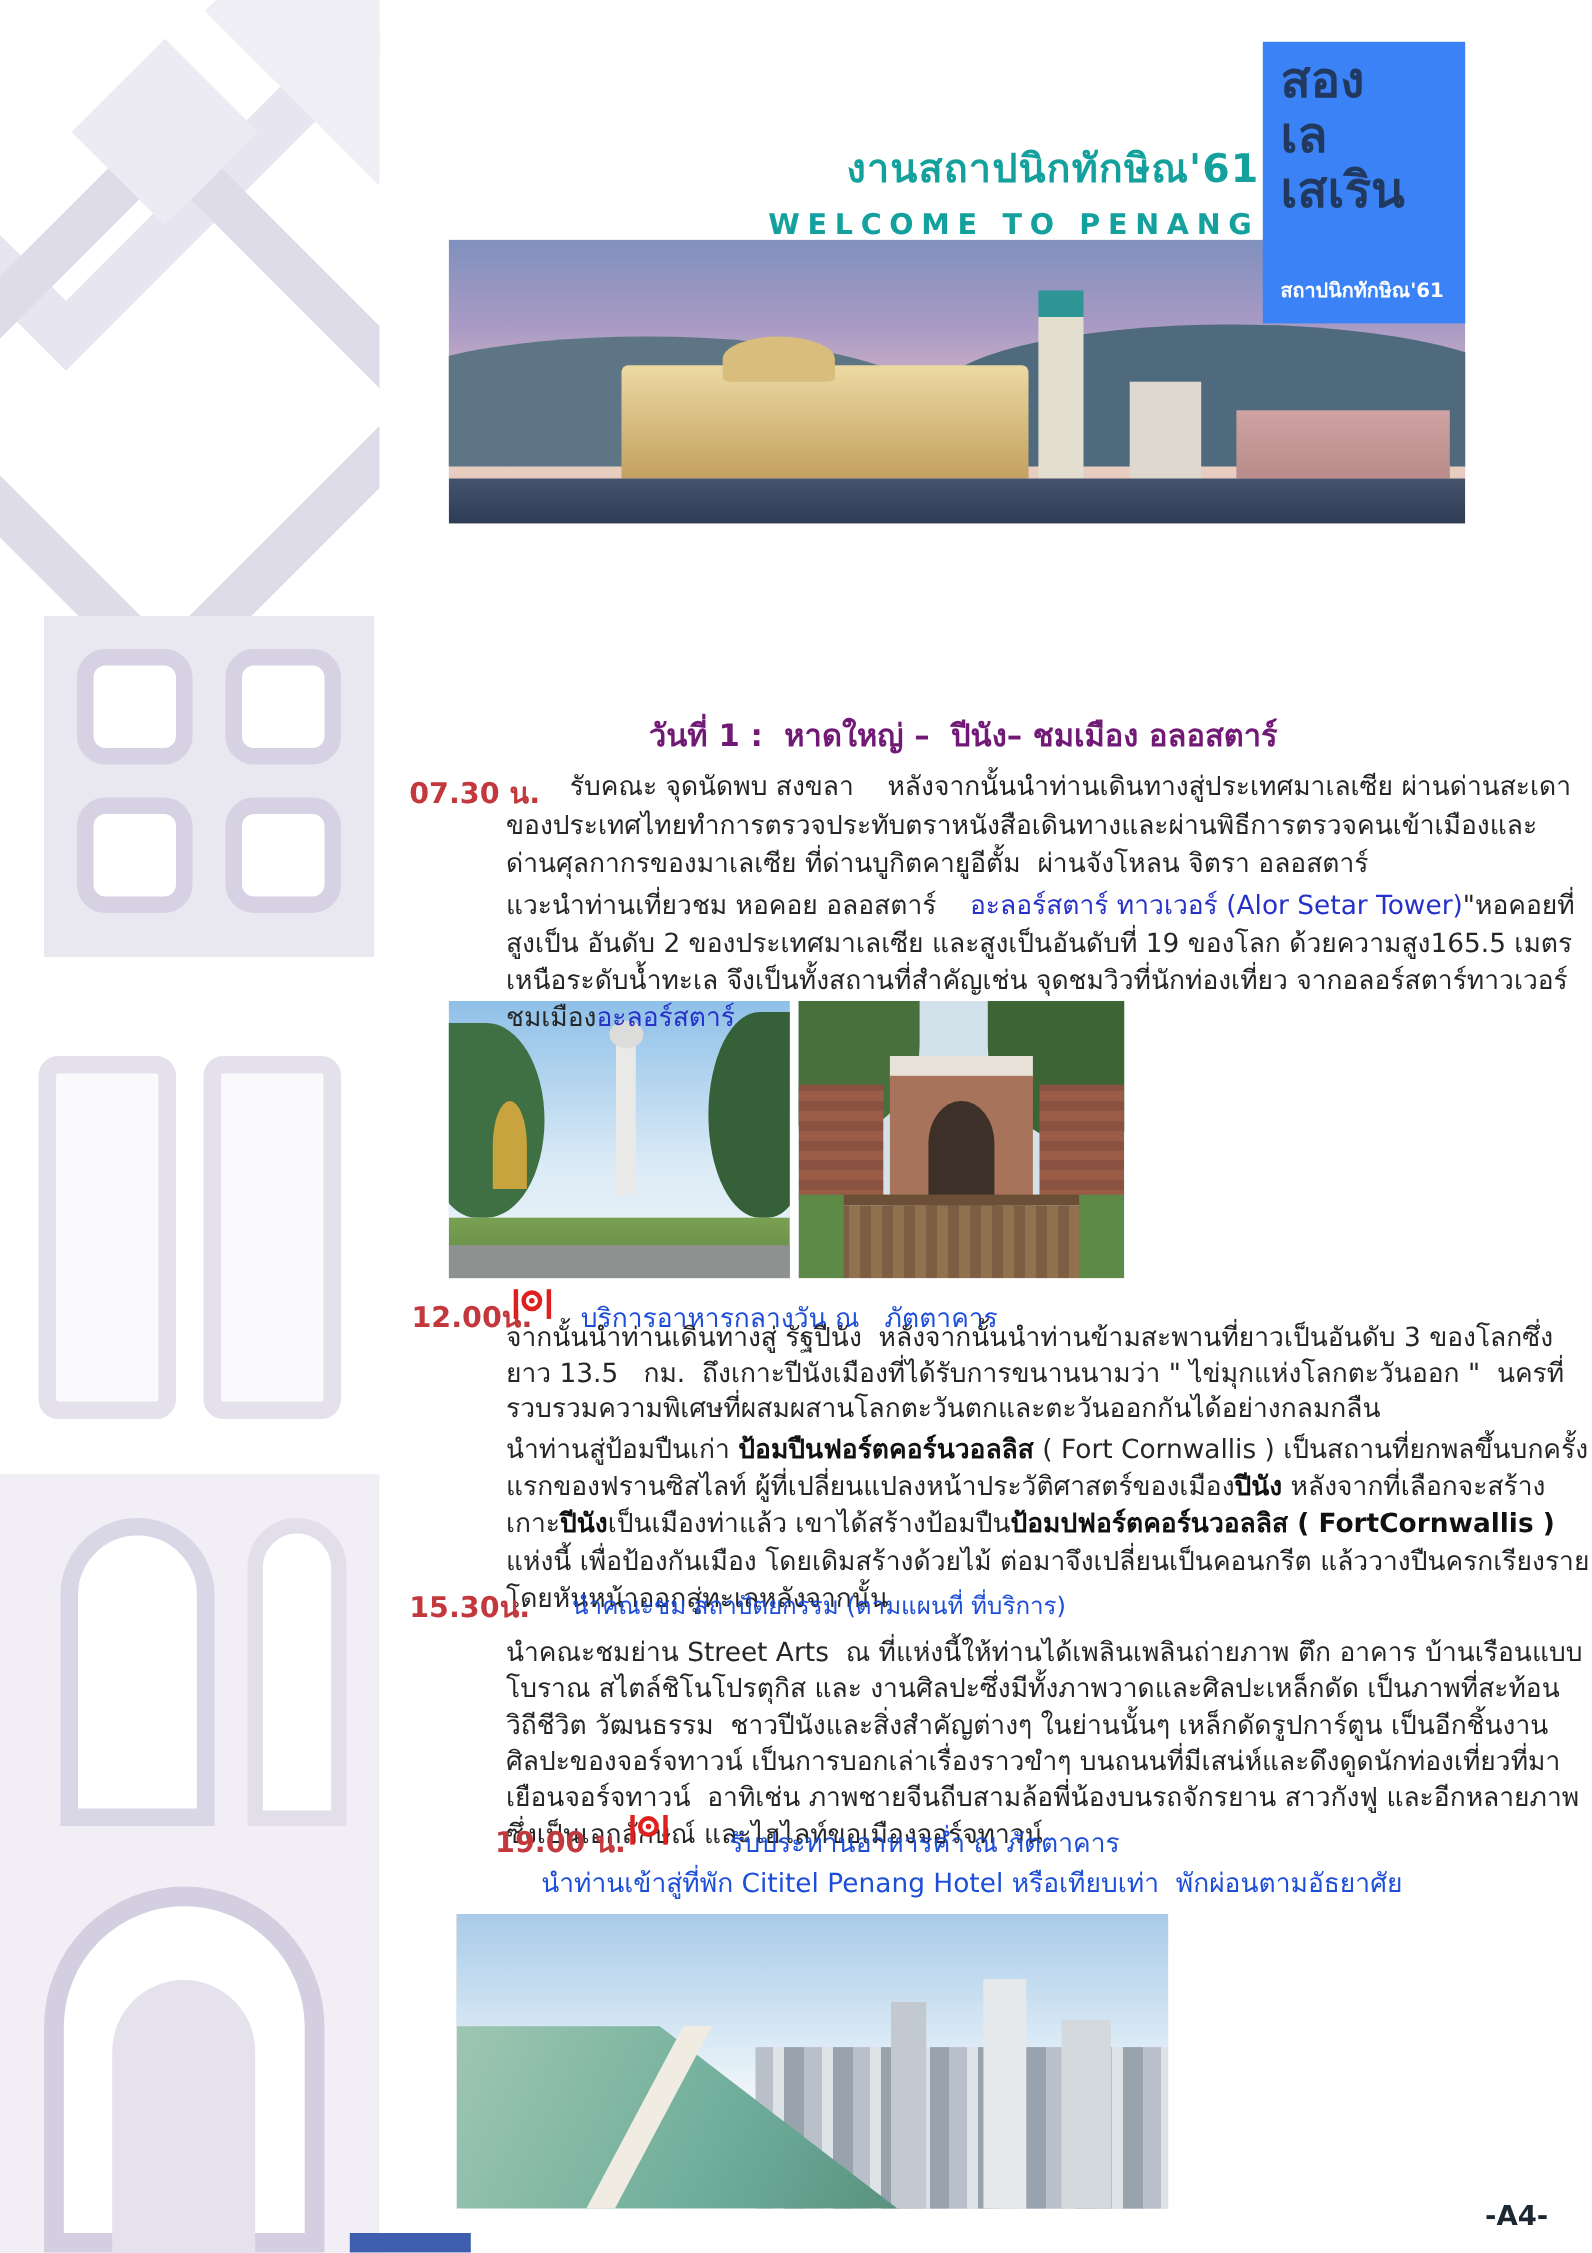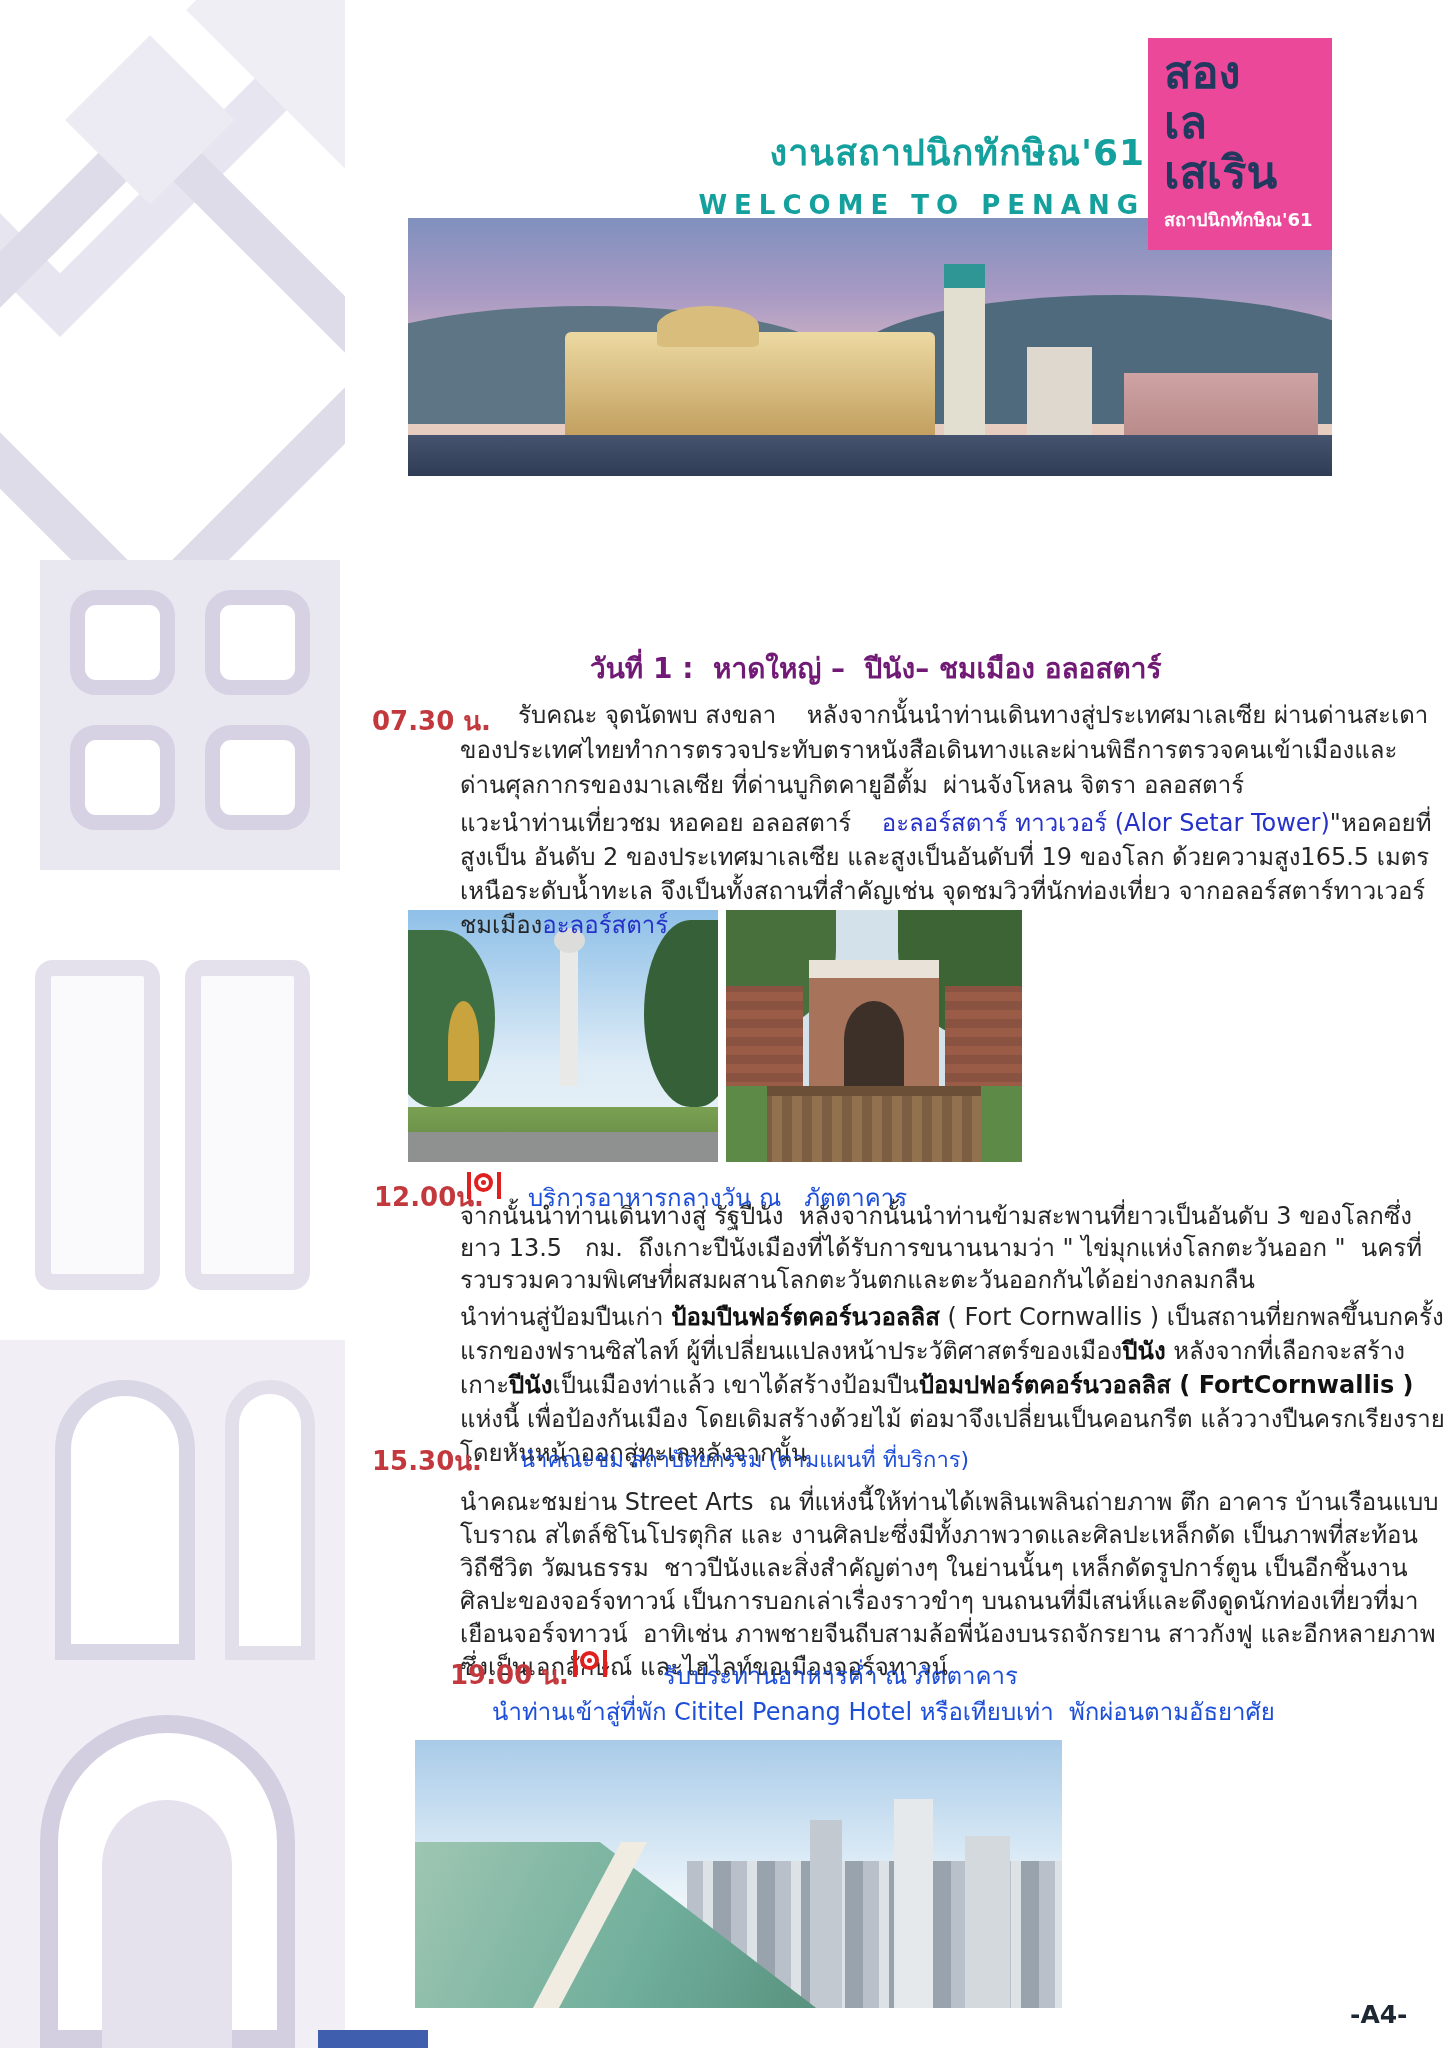--- a/index.html
+++ b/index.html
@@ -23,21 +23,21 @@
   .s-a1 { left:55px; top:1380px; width:140px; height:280px; border:16px solid #d9d6e5; border-radius:70px 70px 0 0; background:#ffffff; }
   .s-a2 { left:225px; top:1380px; width:90px; height:280px; border:14px solid #e2dfeb; border-radius:45px 45px 0 0; background:#ffffff; }
   .s-big { left:40px; top:1715px; width:255px; height:333px; border:18px solid #d3cfe1; border-radius:128px 128px 0 0; background:#ffffff; }
   .s-inner { left:102px; top:1800px; width:130px; height:248px; background:#e5e2ee; border-radius:65px 65px 0 0; }
 
   
   .page-title { position:absolute; left:408px; top:124px; width:737px; text-align:right;
     font-size:36px; font-weight:bold; color:#14a19d; letter-spacing:1px; z-index:4; }
   .page-subtitle { position:absolute; left:408px; top:190px; width:737px; text-align:right;
     font-size:26px; font-weight:bold; letter-spacing:7px; color:#14a19d; z-index:4; }
-  .badge { position:absolute; left:1148px; top:38px; width:184px; height:212px; background:#ec4899; z-index:5; }
+  .badge { position:absolute; left:1148px; top:38px; width:184px; height:256px; background:#3b82f6; z-index:5; }
   .badge-lines { padding:10px 0 0 16px; font-size:45px; line-height:50px; font-weight:bold; color:#21395e; }
   .badge-caption { position:absolute; left:16px; bottom:16px; font-size:18px; font-weight:bold; color:#ffffff; }
 
   
   .photo { position:absolute; overflow:hidden; z-index:1; background:#cfd8e0; }
   .photo div { position:absolute; }
   .hero { left:408px; top:218px; width:924px; height:258px; }
   .hero .sky { inset:0; background:linear-gradient(180deg,#8090bd 0%,#a89ac4 30%,#d4b4c4 55%,#e9cfc2 78%,#dfc4b4 100%); }
   .hero .mount-l { left:-8%; top:34%; width:55%; height:46%; background:#5d7584; border-radius:100% 100% 0 0; }
   .hero .mount-r { right:-6%; top:30%; width:58%; height:50%; background:#4e6a7c; border-radius:100% 100% 0 0; }

